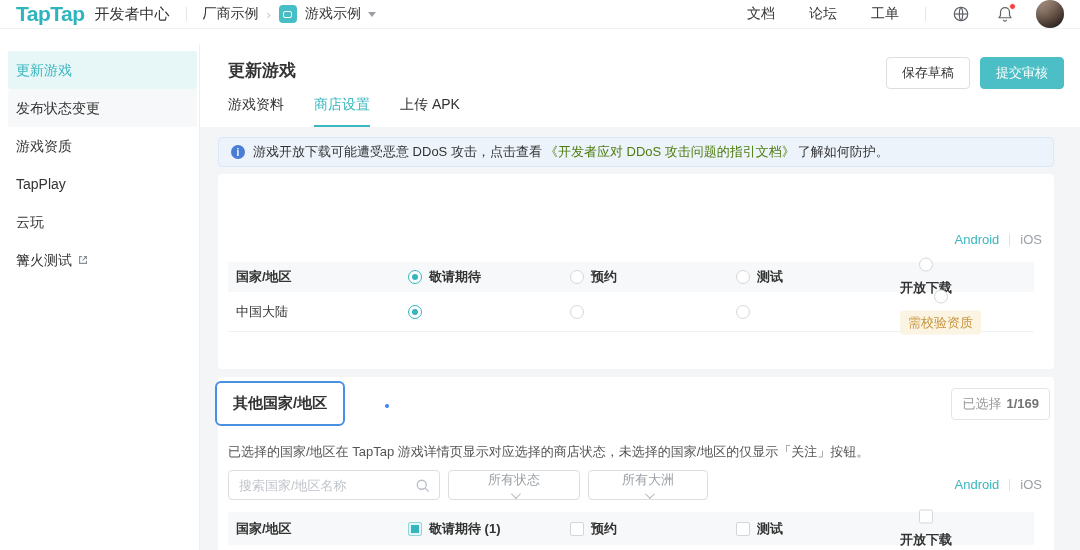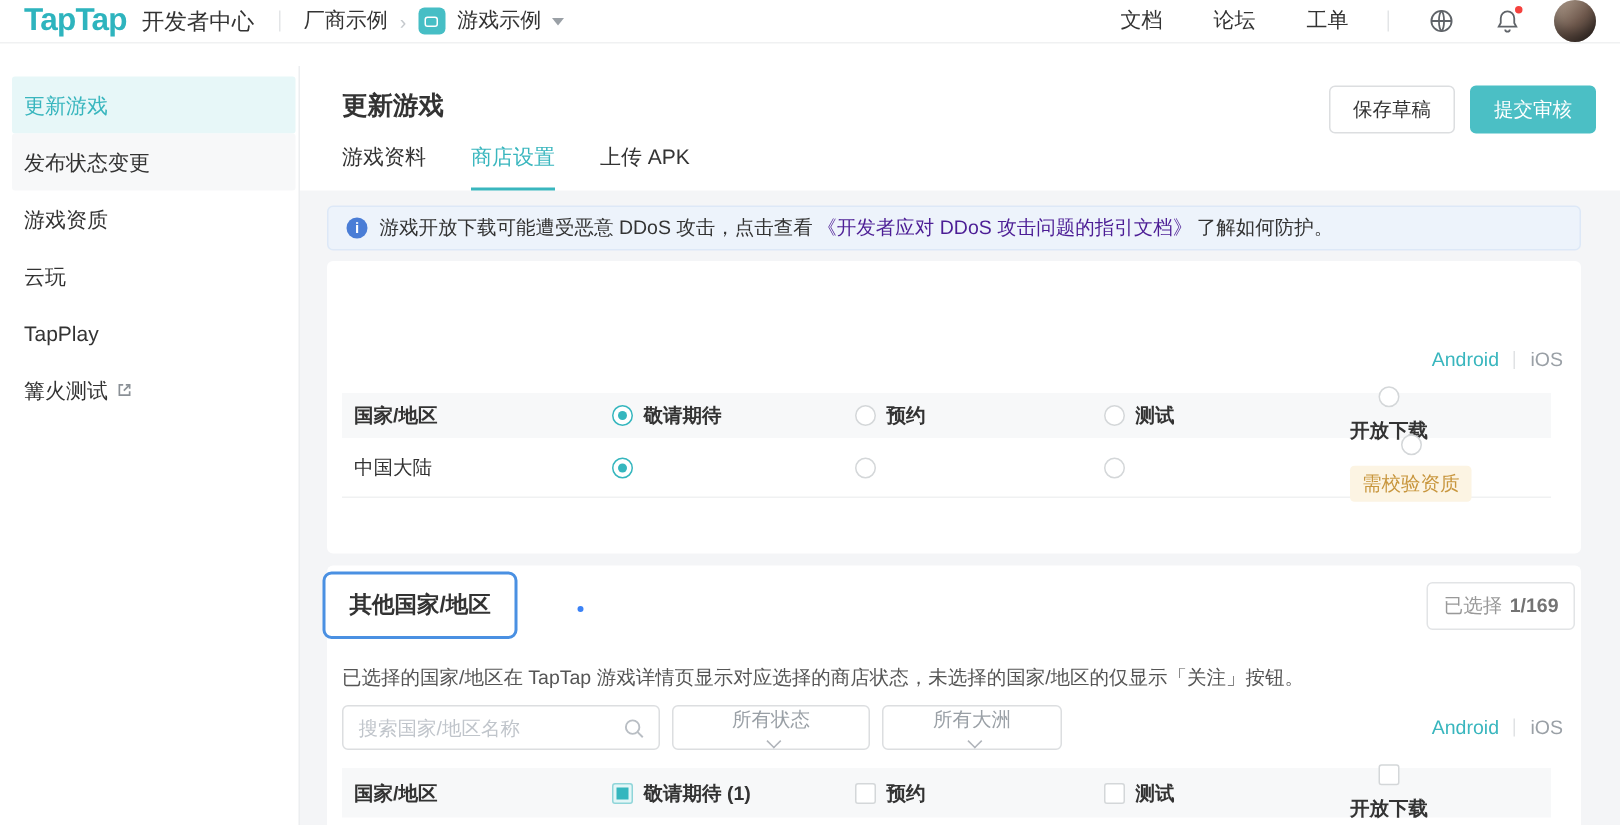--- a/index.html
+++ b/index.html
@@ -48,21 +48,21 @@
   .tabs { position: absolute; left: 28px; bottom: 0; display: flex; gap: 30px; }
   .tab { font-size: 14px; color: #333; padding-bottom: 11px; border-bottom: 2px solid transparent; cursor: pointer; }
   .tab.active { color: #39b6be; border-bottom-color: #39b6be; }
 
   
   .banner { position: absolute; left: 18px; top: 93px; width: 836px; height: 30px; background: #edf3fb;
             border: 1px solid #dde8f7; border-radius: 4px; display: flex; align-items: center;
             padding: 0 12px; font-size: 13px; color: #333; }
   .info-ico { width: 14px; height: 14px; border-radius: 50%; background: #4a7dd6; color: #fff; font-size: 10px;
               font-weight: 700; display: flex; align-items: center; justify-content: center; margin-right: 8px; flex: none; }
-  .banner .blue-link { color: #4c1d95; text-decoration: none; margin: 0 3px; cursor: pointer; }
+  .banner .blue-link { color: #4d7c0f; text-decoration: none; margin: 0 3px; cursor: pointer; }
 
   
   .card { position: absolute; left: 18px; width: 836px; background: #fff; border-radius: 4px; }
   .card1 { top: 130px; height: 195px; }
   .card2 { top: 333px; height: 217px; }
   .sec-box { position: absolute; left: -3px; background: #fff; border: 2px solid #4a90e2; border-radius: 6px;
              padding: 11px 16px; font-size: 15px; font-weight: 700; color: #333; white-space: nowrap; }
   .req-star { color: #f25643; margin-left: 4px; }
   .pf-row { position: absolute; right: 12px; display: flex; align-items: center; gap: 10px; font-size: 13px; }
   .pf-android { color: #39b6be; cursor: pointer; }
@@ -155,24 +155,24 @@
     <div class="side-item active">
         <span>更新游戏</span>
       </div>
     <div class="side-item alt">
         <span>发布状态变更</span>
       </div>
     <div class="side-item">
         <span>游戏资质</span>
       </div>
     <div class="side-item">
+        <span>TapPlay</span>
+      </div>
+    <div class="side-item">
         <span>云玩</span>
-      </div>
-    <div class="side-item">
-        <span>TapPlay</span>
       </div>
     <div class="side-item">
       <span>篝火测试</span>
       <svg width="12" height="12" viewBox="0 0 14 14" fill="none" stroke="#8a9096" stroke-width="1.3">
         <path d="M6 3H3v8h8V8"></path>
           <path d="M8 3h3v3"></path>
           <path d="M11 3L6.5 7.5"></path>
       </svg>
     </div>
   </div>

